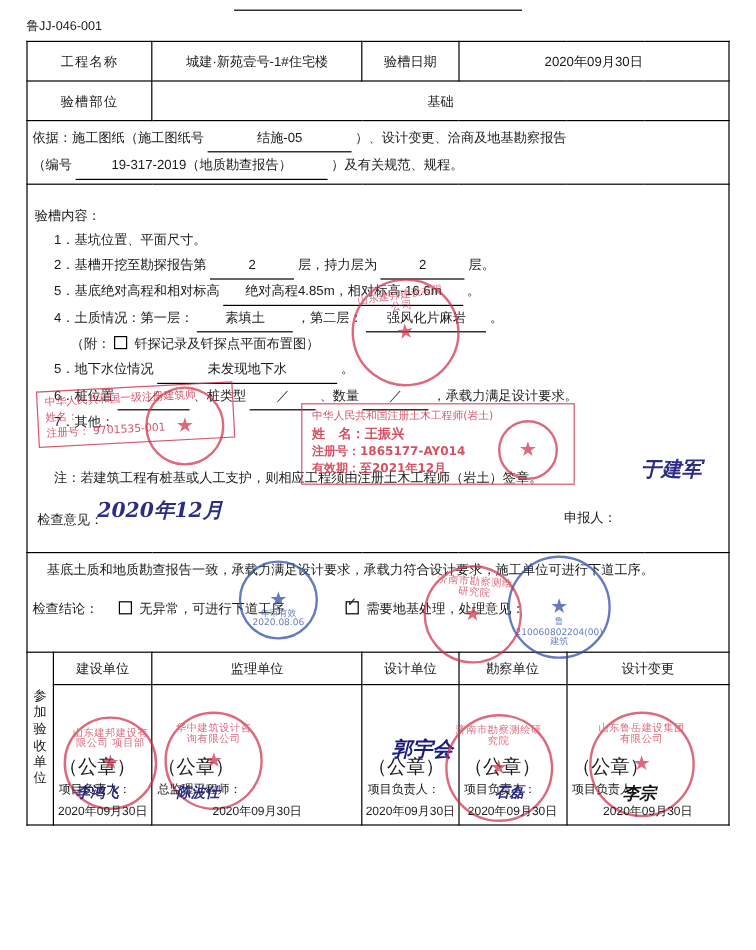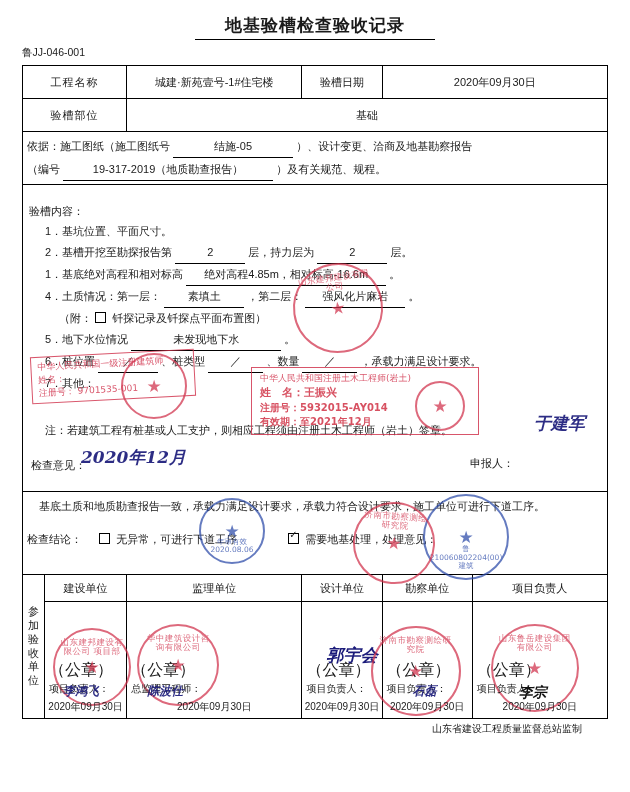--- a/index.html
+++ b/index.html
@@ -215,21 +215,20 @@
     color: #cf2b3f;
     font-weight: bold;
     font-family: "DejaVu Sans", sans-serif;
   }
 </style>
 </head>
 <body>
 
 <div class="page">
 
-  <div class="doc-title">地基验槽检查验收记录</div>
   <div class="title-rule"></div>
   <div class="doc-code">鲁JJ-046-001</div>
 
   <table class="main">
     <colgroup>
       <col style="width:22px">
       <col style="width:82px">
       <col style="width:175px">
       <col style="width:80px">
       <col style="width:90px">
@@ -272,21 +271,21 @@
 
         <div class="row indent">
           <span>2．基槽开挖至勘探报告第</span>
           <span class="u" style="width:70px">2</span>
           <span>层，持力层为</span>
           <span class="u" style="width:70px">2</span>
           <span>层。</span>
         </div>
 
         <div class="row indent">
-          <span>1．基底绝对高程和相对标高</span>
+          <span>5．基底绝对高程和相对标高</span>
           <span class="u" style="width:200px">绝对高程4.85m，相对标高-16.6m</span>
           <span>。</span>
         </div>
 
         <div class="row indent">
           <span>4．土质情况：第一层：</span>
           <span class="u" style="width:80px">素填土</span>
           <span>，第二层：</span>
           <span class="u" style="width:100px">强风化片麻岩</span>
           <span>。</span>
@@ -346,21 +345,21 @@
         <div class="stamp round-stamp" style="left:98px; top:168px; width:62px; height:62px;">
           <span class="star">★</span>
         </div>
 
         <div class="stamp rect-stamp" style="left:228px; top:182px; width:210px; padding:4px 8px;">
           <div style="font-size:9px">中华人民共和国注册土木工程师(岩土)</div>
           <div class="big-red-name" style="font-size:11px">
             <span>姓　名：</span><span>王振兴</span>
           </div>
           <div class="big-red-name" style="font-size:10px">
-            <span>注册号：</span><span>5932015-AY014</span>
+            <span>注册号：</span><span>1865177-AY014</span>
           </div>
           <div class="big-red-name" style="font-size:10px">
             <span>有效期：</span><span>至2021年12月</span>
           </div>
         </div>
 
         <div class="stamp round-stamp" style="left:392px; top:196px; width:46px; height:46px;">
           <span class="star">★</span>
         </div>
 
@@ -399,21 +398,21 @@
         </div>
       </td>
     </tr>
 
     <tr class="units-head">
       <td rowspan="2" class="side-label">参<br>加<br>验<br>收<br>单<br>位</td>
       <td class="c">建设单位</td>
       <td class="c">监理单位</td>
       <td class="c">设计单位</td>
       <td class="c">勘察单位</td>
-      <td colspan="2" class="c">项目负责人</td>
+      <td colspan="2" class="c">设计变更</td>
     </tr>
 
     <tr class="units-body">
       <td>
         <div class="seal-label">（公章）</div>
         <div class="stamp round-stamp" style="left:8px; top:26px; width:74px; height:74px;">
           <span class="star">★</span>
           <span class="arc-top">山东建邦建设有限公司 项目部</span>
         </div>
         <div class="resp-line">
@@ -467,14 +466,13 @@
         <div class="resp-line">
           <span>项目负责人：</span>
         </div>
         <span class="stamp hand-blk" style="left:46px; bottom:16px; font-size:14px;">李宗</span>
         <div class="date-line">2020年09月30日</div>
       </td>
     </tr>
   </tbody>
     </table>
 
-  <div class="footer">山东省建设工程质量监督总站监制</div>
 </div>
 
 </body></html>

